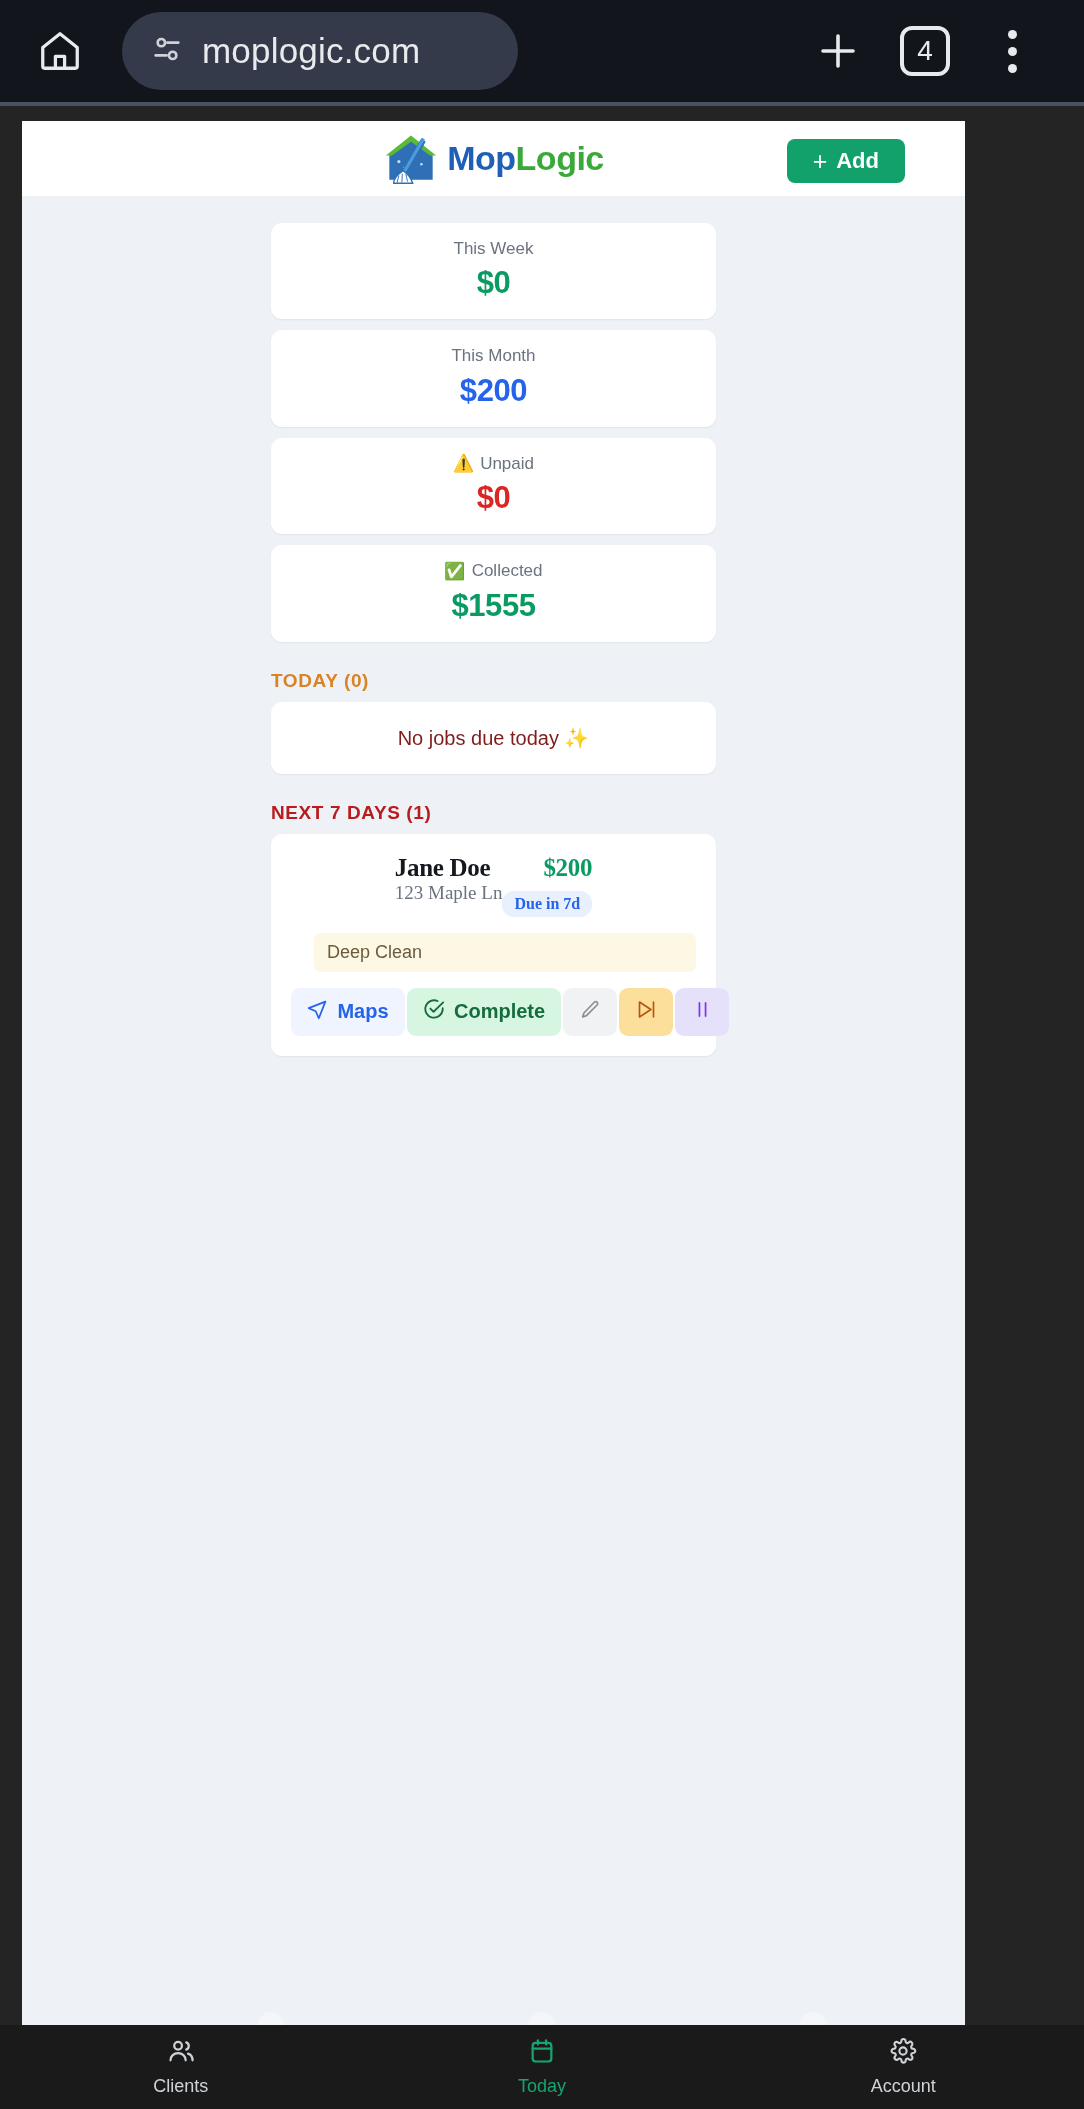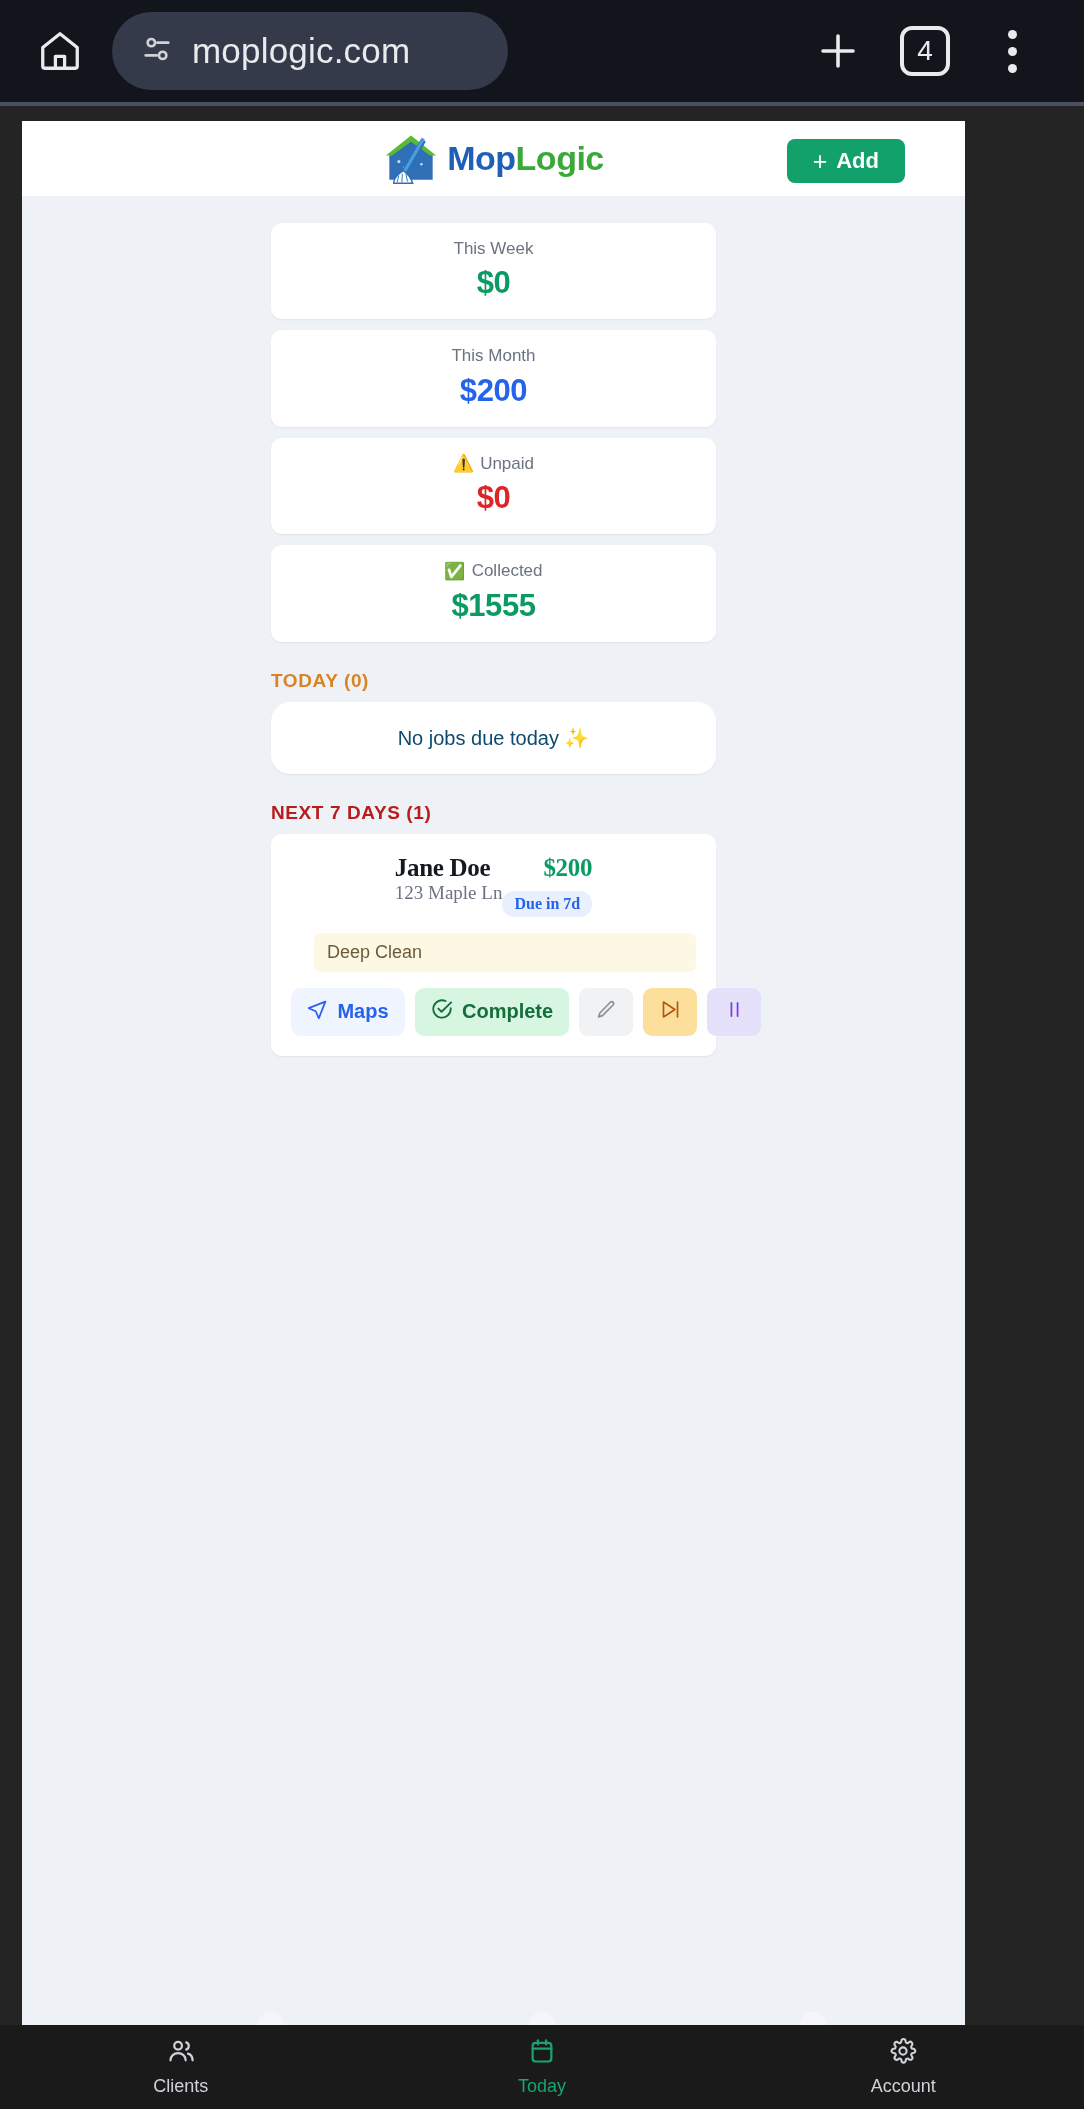--- a/index.html
+++ b/index.html
@@ -14,21 +14,21 @@
 
   
   .browser-bar {
     position: absolute;
     left: 0; top: 0;
     width: 1084px; height: 102px;
     background: #12151b;
     display: flex;
     align-items: center;
     padding: 0 24px;
-    gap: 10px;
+    gap: 20px;
   }
   .chrome-icon-btn {
     width: 72px; height: 72px;
     display: flex; align-items: center; justify-content: center;
     flex: 0 0 auto;
   }
   .chrome-icon-btn svg { display: block; }
 
   .omnibox {
     flex: 0 0 auto;
@@ -175,26 +175,26 @@
     padding: 0 249px;
     margin: 28px 0 10px;
   }
   .sec-today { color: #d98324; }
   .sec-next  { color: #b91c1c; }
 
   
   .empty-card {
     margin: 0 249px;
     background: #ffffff;
-    border-radius: 19px;
+    border-radius: 11px;
     height: 72px;
     display: flex;
     align-items: center;
     justify-content: center;
-    color: #0c4a6e;
+    color: #7f1d1d;
     font-size: 20px;
     gap: 7px;
     box-shadow: 0 1px 2px rgba(16,24,40,.06);
   }
 
   
   .job-card {
     margin: 0 249px;
     background: #ffffff;
     border-radius: 11px;
@@ -240,21 +240,21 @@
     border-radius: 7px;
     padding: 9px 13px;
     font-size: 18px;
     color: #6b5b3d;
     margin-left: 23px;
   }
 
   .job-actions {
     margin-top: 16px;
     display: flex;
-    gap: 10px;
+    gap: 2px;
     align-items: stretch;
   }
   .act {
     height: 48px;
     border: none;
     border-radius: 9px;
     display: flex;
     align-items: center;
     justify-content: center;
     gap: 9px;

